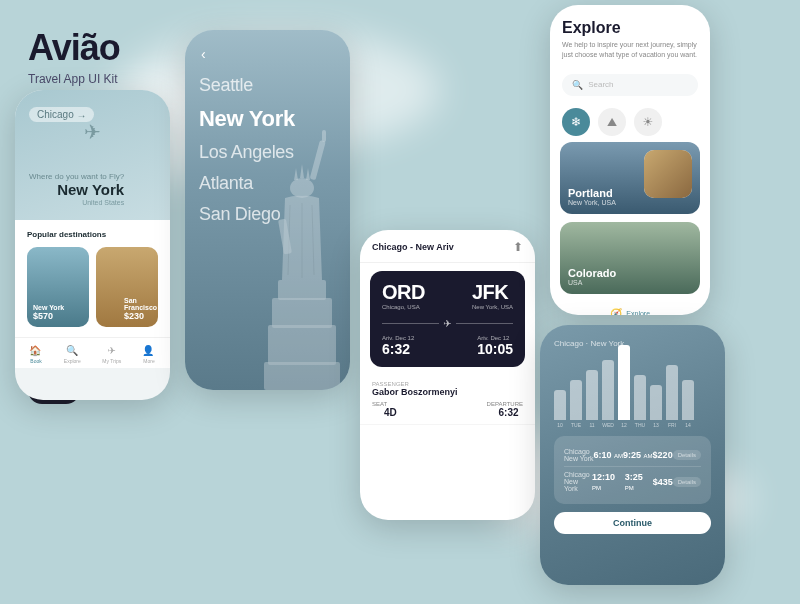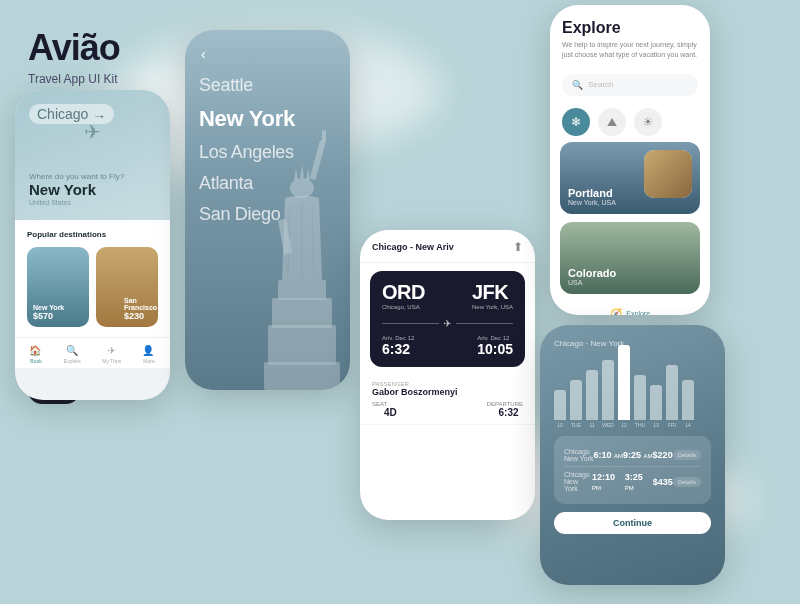--- a/index.html
+++ b/index.html
@@ -86,39 +86,40 @@
       left: 15px;
       top: 90px;
     }
     .phone1-header {
       background: linear-gradient(160deg, #a8c8d0 0%, #c8dde2 100%);
       height: 130px;
       padding: 14px 14px 10px;
       position: relative;
     }
     .p1-city-label {
-      font-size: 14px;
+      font-size: 10px;
       color: #5a7a80;
       background: rgba(255,255,255,0.5);
       border-radius: 10px;
       padding: 2px 8px;
       display: inline-block;
     }
     .p1-plane-icon {
       position: absolute;
       top: 30px;
       left: 50%;
       transform: translateX(-50%);
       font-size: 20px;
       color: #7a9aA0;
     }
     .p1-where {
       position: absolute;
       bottom: 14px;
       left: 14px;
+      text-align: right;
     }
     .p1-where-small {
       font-size: 8px;
       color: #6a8a90;
     }
     .p1-where-city {
       font-size: 15px;
       font-weight: 800;
       color: #1a2a30;
       line-height: 1.2;

